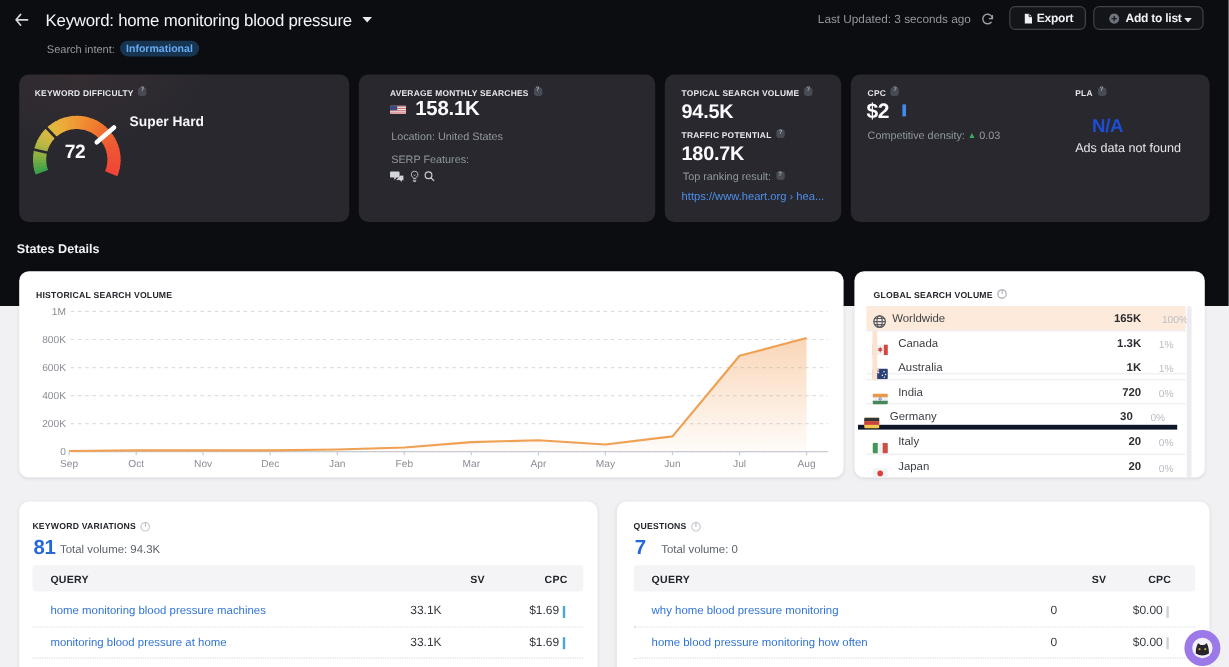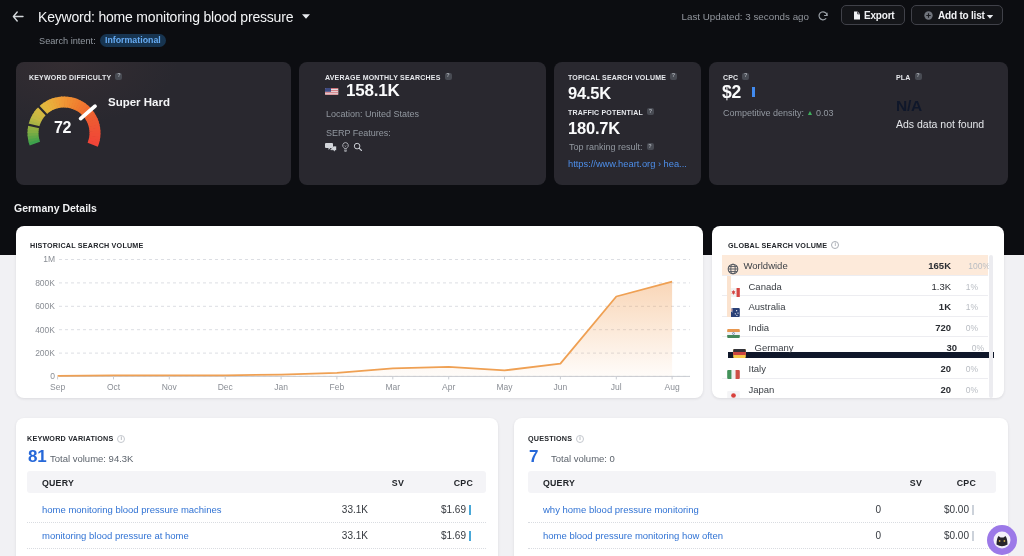--- a/index.html
+++ b/index.html
@@ -151,24 +151,24 @@
 <div class="abs num" style="left:14px;top:56.5px;font-size:16.5px;letter-spacing:-.2px">180.7K</div>
 <div class="abs gray nw" style="left:15px;top:80px;font-size:9px">Top ranking result:<span class="ii"></span></div>
 <div class="abs nw" style="left:14px;top:97px;font-size:9.3px;color:#4d8ee9">https://www.heart.org › hea...</div>
 </div>
 <div class="abs" style="left:709px;top:62px;width:299px;height:123px">
 <div class="abs dhead" style="left:14px;top:10.5px">CPC<span class="ii"></span></div>
 <div class="abs num" style="left:13px;top:19.5px;font-size:17.5px;letter-spacing:-.2px">$2</div>
 <div class="abs" style="left:42.5px;top:24.5px;width:3px;height:10.5px;background:#418bf0"></div>
 <div class="abs gray nw" style="left:14px;top:46px;font-size:9px">Competitive density: <span style="color:#3fae5c;font-size:7px;vertical-align:1px">▲</span> 0.03</div>
 <div class="abs dhead" style="left:187px;top:10.5px">PLA<span class="ii"></span></div>
-<div class="abs nw" style="left:187px;top:34.5px;font-size:15.5px;font-weight:bold;color:#0f172a;letter-spacing:-.2px">N/A</div>
+<div class="abs nw" style="left:201px;top:34.5px;font-size:15.5px;font-weight:bold;color:#1d4ed8;letter-spacing:-.2px">N/A</div>
 <div class="abs nw" style="left:187px;top:55.5px;font-size:10.5px;color:#e3e5e9">Ads data not found</div>
 </div>
-<div class="abs nw" style="left:14px;top:202px;font-size:10.5px;font-weight:bold;color:#f0f1f3">Germany Details</div>
+<div class="abs nw" style="left:14px;top:202px;font-size:10.5px;font-weight:bold;color:#f0f1f3">States Details</div>
 <div class="abs wcard" style="left:16px;top:226px;width:687px;height:172px">
 <div class="abs whead" style="left:14px;top:14.5px">HISTORICAL SEARCH VOLUME</div>
 <svg width="687" height="172" viewBox="0 0 687 172" style="position:absolute;left:0;top:0">
       <defs>
         <linearGradient id="cg" x1="0" y1="50" x2="0" y2="151" gradientUnits="userSpaceOnUse">
           <stop offset="0" stop-color="#f0994c" stop-opacity="0.42"></stop>
           <stop offset="1" stop-color="#f0994c" stop-opacity="0.03"></stop>
         </linearGradient>
       </defs>
       <line x1="43" y1="33.5" x2="674" y2="33.5" stroke="#dcdee3" stroke-width="1" stroke-dasharray="3 3"></line>
@@ -217,29 +217,29 @@
     <div class="abs" style="left:10px;top:29.0px;width:266px;height:20.6px;background:#fdeada;border-bottom:1px solid #ededf1">
       <span class="abs" style="left:5px;top:4px"><svg width="12" height="12" viewBox="0 0 12 12" style="vertical-align:-2px">
           <circle cx="6" cy="6" r="4.8" fill="none" stroke="#585c63" stroke-width="1.1"></circle>
           <ellipse cx="6" cy="6" rx="2.2" ry="4.8" fill="none" stroke="#585c63" stroke-width="1"></ellipse>
           <path d="M1.2 6h9.6M1.8 3.4h8.4M1.8 8.6h8.4" stroke="#585c63" stroke-width="1"></path>
         </svg></span>
       <span class="abs nw" style="left:21.5px;top:5px;font-size:9.5px;color:#3c4046">Worldwide</span>
       <span class="abs nw" style="left:168px;top:5px;width:61px;text-align:right;font-size:9.5px;font-weight:bold;color:#2b2e33">165K</span>
       <span class="abs nw" style="left:220px;top:6px;width:48px;text-align:right;font-size:8.5px;color:#b9bdc3">100%</span>
     </div>
-    <div class="abs" style="left:10px;top:49.6px;width:266px;height:20px;border-bottom:1px solid #ededf1">
+    <div class="abs" style="left:10px;top:49.6px;width:266px;height:36px;border-bottom:1px solid #ededf1">
       <span class="abs" style="left:5px;top:5px"><svg width="13" height="9" viewBox="0 0 14 10" style="vertical-align:-2px">
           <rect width="14" height="10" rx="1.2" fill="#f2f2f2"></rect>
           <rect width="3.6" height="10" fill="#d64541"></rect>
           <rect x="10.4" width="3.6" height="10" fill="#d64541"></rect>
           <path d="M7 2 7.6 3.6 9.2 3.4 8.2 4.8 9.4 6 7.6 6.2 7 8 6.4 6.2 4.6 6 5.8 4.8 4.8 3.4 6.4 3.6Z" fill="#d64541"></path>
         </svg></span>
       <span class="abs nw" style="left:26.5px;top:5px;font-size:9.5px;color:#3c4046">Canada</span>
-      <span class="abs nw" style="left:168px;top:5px;width:61px;text-align:right;font-size:9.5px;font-weight:normal;color:#2b2e33">1.3K</span>
+      <span class="abs nw" style="left:168px;top:5px;width:61px;text-align:right;font-size:9.5px;font-weight:bold;color:#2b2e33">1.3K</span>
       <span class="abs nw" style="left:208px;top:6px;width:48px;text-align:right;font-size:8.5px;color:#b9bdc3">1%</span>
     </div>
     <div class="abs" style="left:10px;top:70.2px;width:266px;height:20.6px;border-bottom:1px solid #ededf1">
       <span class="abs" style="left:5px;top:5px"><svg width="13" height="9" viewBox="0 0 14 10" style="vertical-align:-2px">
           <rect width="14" height="10" rx="1.2" fill="#2a4076"></rect>
           <path d="M0 0 6 4.4M6 0 0 4.4" stroke="#e8e9ec" stroke-width="1.1"></path>
           <path d="M3 0v4.4M0 2.2h6" stroke="#e8e9ec" stroke-width="1.5"></path>
           <path d="M3 0v4.4M0 2.2h6" stroke="#cf5a55" stroke-width=".8"></path>
           <circle cx="10.5" cy="3" r=".7" fill="#fff"></circle>
           <circle cx="9" cy="6.4" r=".7" fill="#fff"></circle>
@@ -255,21 +255,21 @@
       <span class="abs" style="left:5px;top:5px"><svg width="13" height="9" viewBox="0 0 14 10" style="vertical-align:-2px">
           <rect width="14" height="10" rx="1.2" fill="#f0f1f3"></rect>
           <path d="M0 1.2 a1.2 1.2 0 0 1 1.2 -1.2 h11.6 a1.2 1.2 0 0 1 1.2 1.2 v2.1 h-14Z" fill="#e8974f"></path>
           <path d="M0 6.7 h14 v2.1 a1.2 1.2 0 0 1 -1.2 1.2 h-11.6 a1.2 1.2 0 0 1 -1.2 -1.2Z" fill="#45885a"></path>
           <circle cx="7" cy="5" r="1.1" fill="none" stroke="#3a4f8f" stroke-width=".6"></circle>
         </svg></span>
       <span class="abs nw" style="left:26.5px;top:5px;font-size:9.5px;color:#3c4046">India</span>
       <span class="abs nw" style="left:168px;top:5px;width:61px;text-align:right;font-size:9.5px;font-weight:bold;color:#2b2e33">720</span>
       <span class="abs nw" style="left:208px;top:6px;width:48px;text-align:right;font-size:8.5px;color:#b9bdc3">0%</span>
     </div>
-    <div class="abs" style="left:16px;top:111.4px;width:266px;height:20.6px;border-bottom:6px solid #0f172a">
+    <div class="abs" style="left:3px;top:111.4px;width:266px;height:20.6px;border-bottom:4px solid #0f172a">
       <span class="abs" style="left:5px;top:5px"><svg width="13" height="9" viewBox="0 0 14 10" style="vertical-align:-2px">
           <rect width="14" height="10" rx="1.2" fill="#f4c84b"></rect>
           <path d="M0 1.2 a1.2 1.2 0 0 1 1.2 -1.2 h11.6 a1.2 1.2 0 0 1 1.2 1.2 v2.1 h-14Z" fill="#33333a"></path>
           <rect y="3.3" width="14" height="3.4" fill="#cc4440"></rect>
         </svg></span>
       <span class="abs nw" style="left:26.5px;top:5px;font-size:9.5px;color:#3c4046">Germany</span>
       <span class="abs nw" style="left:168px;top:5px;width:61px;text-align:right;font-size:9.5px;font-weight:bold;color:#2b2e33">30</span>
       <span class="abs nw" style="left:208px;top:6px;width:48px;text-align:right;font-size:8.5px;color:#b9bdc3">0%</span>
     </div>
     <div class="abs" style="left:10px;top:132.0px;width:266px;height:20.6px;border-bottom:1px solid #ededf1">

